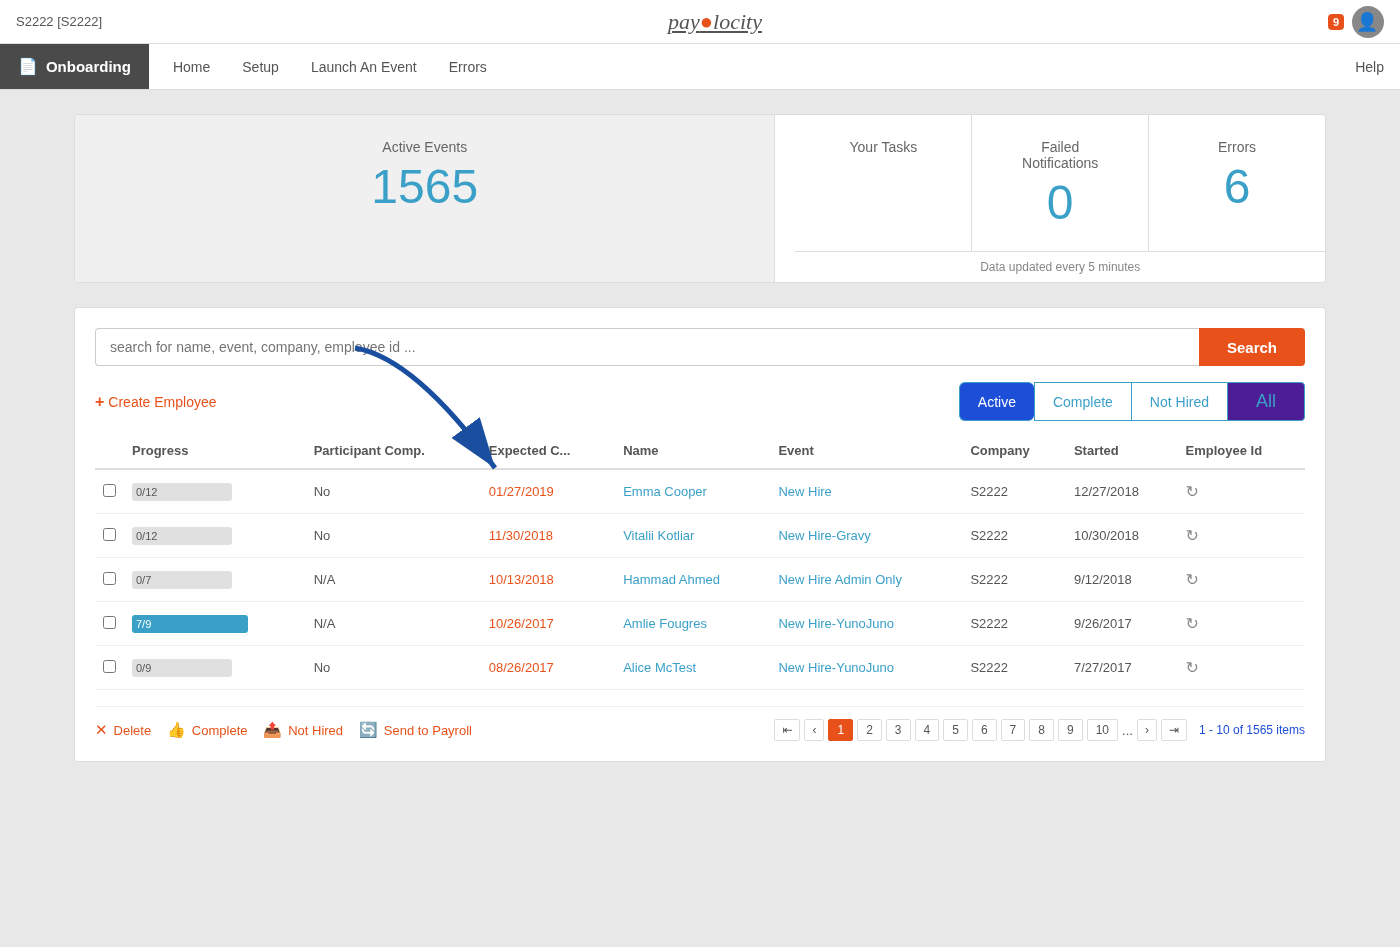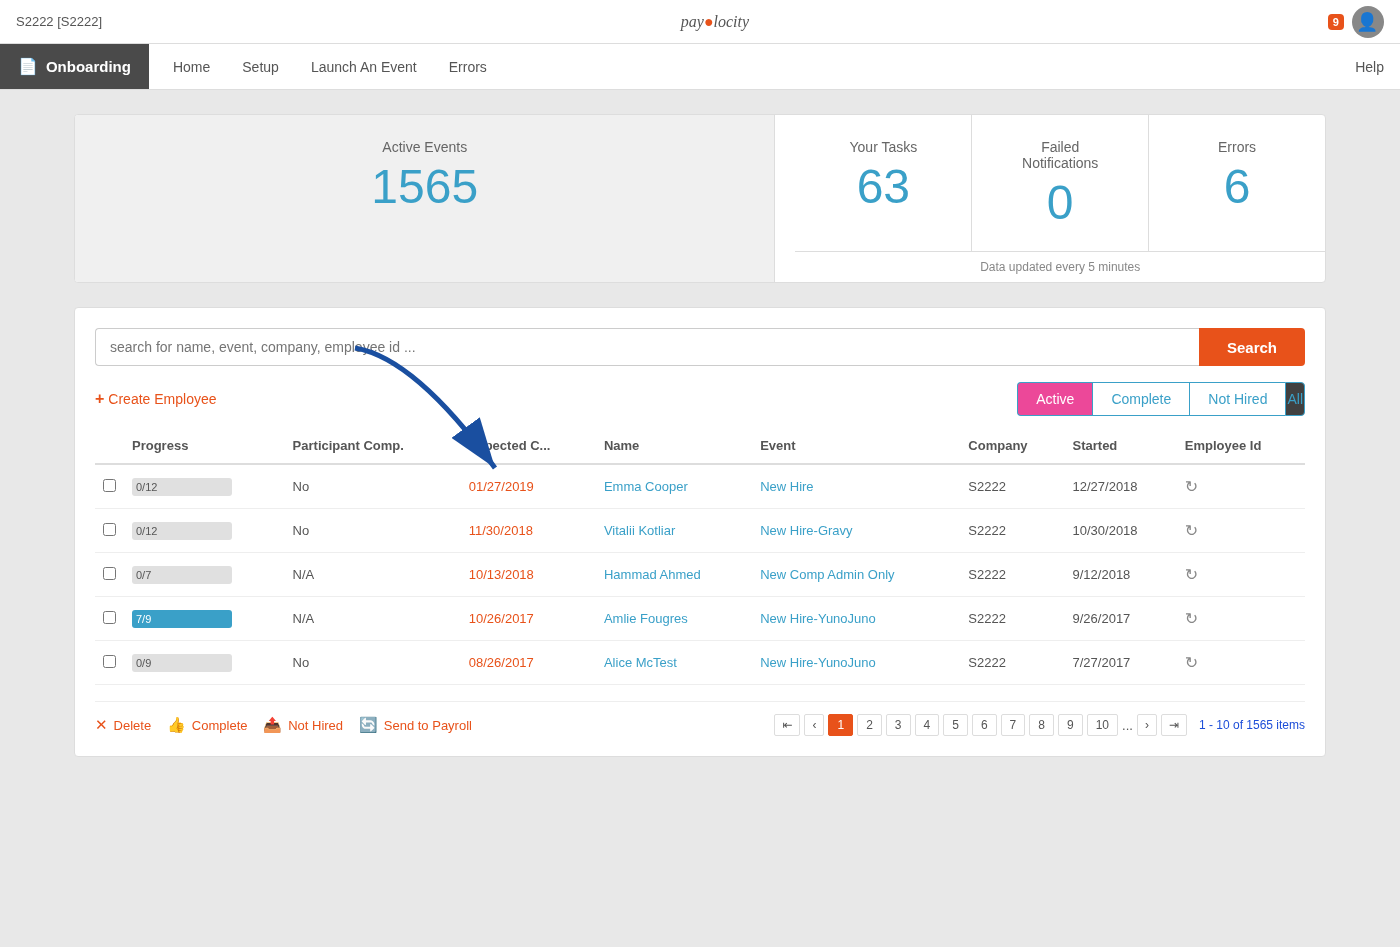--- a/index.html
+++ b/index.html
@@ -164,28 +164,28 @@
       border: 1px solid #3aa0c8;
       background: #fff;
       color: #3aa0c8;
       padding: 8px 18px;
       cursor: pointer;
       font-size: 14px;
       border-right: none;
     }
     .tab-btn:last-child { border-right: 1px solid #3aa0c8; border-radius: 0 4px 4px 0; }
     .tab-btn:first-child { border-radius: 4px 0 0 4px; }
-    .tab-btn.active { background: #ec4899; color: #fff; }
+    .tab-btn.active { background: #1d4ed8; color: #fff; border-radius: 6px; }
     .tab-all {
       border: 1px solid #3aa0c8;
-      background: #404040;
+      background: #4c1d95;
       color: #3aa0c8;
-      padding: 8px 1px;
-      cursor: pointer;
-      font-size: 14px;
+      padding: 8px 28px;
+      cursor: pointer;
+      font-size: 18px;
       border-radius: 0 4px 4px 0;
     }
 
     
     table { width: 100%; border-collapse: collapse; }
     thead th {
       text-align: left;
       padding: 10px 8px;
       color: #555;
       font-weight: bold;
@@ -275,21 +275,21 @@
       z-index: 10;
     }
   </style>
 </head>
 <body>
 
 <div class="top-bar">
   <span class="top-bar-left">S2222 [S2222]</span>
   <div class="top-bar-center">
     <div class="logo-container">
-      <span style="font-size:16px; color:#555; font-style:italic; font-family:Georgia,serif;">pay<span style="color:#e8521a;">●</span>locity</span>
+      <span style="font-size:22px; color:#555; font-style:italic; font-family:Georgia,serif;text-decoration:underline;">pay<span style="color:#e8521a;">●</span>locity</span>
     </div>
   </div>
   <div class="top-bar-right">
     <span class="notif-badge">9</span>
     <div class="avatar-icon">👤</div>
   </div>
 </div>
 
 <div class="nav-bar">
   <div class="nav-onboarding">
@@ -309,21 +309,20 @@
 
   <div class="stats-card">
     <div class="stat-item active-events">
       <div class="stat-label">Active Events</div>
       <div class="stat-value">1565</div>
     </div>
     <div class="stats-wrapper">
       <div class="stats-top">
         <div class="stat-item">
           <div class="stat-label">Your Tasks</div>
-          <div class="stat-value">63</div>
         </div>
         <div class="stat-item">
           <div class="stat-label">Failed Notifications</div>
           <div class="stat-value">0</div>
         </div>
         <div class="stat-item" style="border-right:none;">
           <div class="stat-label">Errors</div>
           <div class="stat-value">6</div>
         </div>
       </div>
@@ -402,29 +401,29 @@
             <td><span class="refresh-icon">↻</span></td>
           </tr>
           <tr>
             <td><input type="checkbox" style=""></td>
             <td>
               <div class="progress-bar-bg">0/7</div>
             </td>
             <td>N/A</td>
             <td class="date-orange">10/13/2018</td>
             <td><a class="link-blue">Hammad Ahmed</a></td>
-            <td><a class="link-blue">New Comp Admin Only</a></td>
+            <td><a class="link-blue">New Hire Admin Only</a></td>
             <td>S2222</td>
             <td>9/12/2018</td>
             <td><span class="refresh-icon">↻</span></td>
           </tr>
           <tr>
             <td><input type="checkbox" style=""></td>
             <td>
-              <div class="progress-bar-fill" style="width: 100px; background: rgb(58, 160, 200);">7/9</div>
+              <div class="progress-bar-fill" style="width: 116px; background: rgb(58, 160, 200);">7/9</div>
             </td>
             <td>N/A</td>
             <td class="date-orange">10/26/2017</td>
             <td><a class="link-blue">Amlie Fougres</a></td>
             <td><a class="link-blue">New Hire-YunoJuno</a></td>
             <td>S2222</td>
             <td>9/26/2017</td>
             <td><span class="refresh-icon">↻</span></td>
           </tr>
           <tr>

